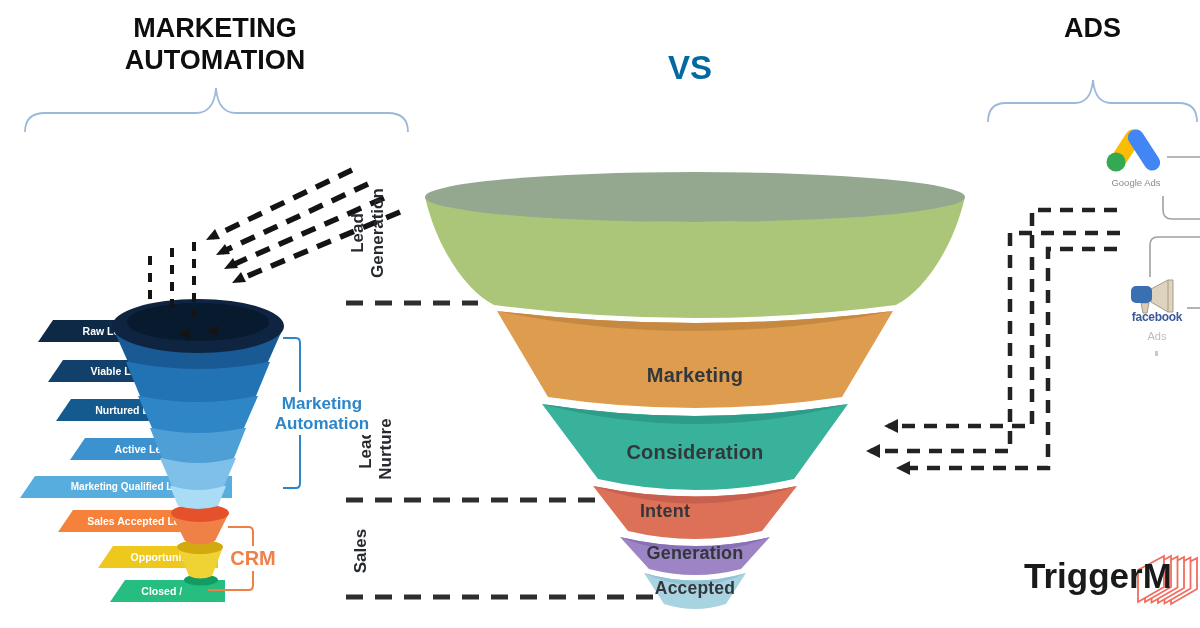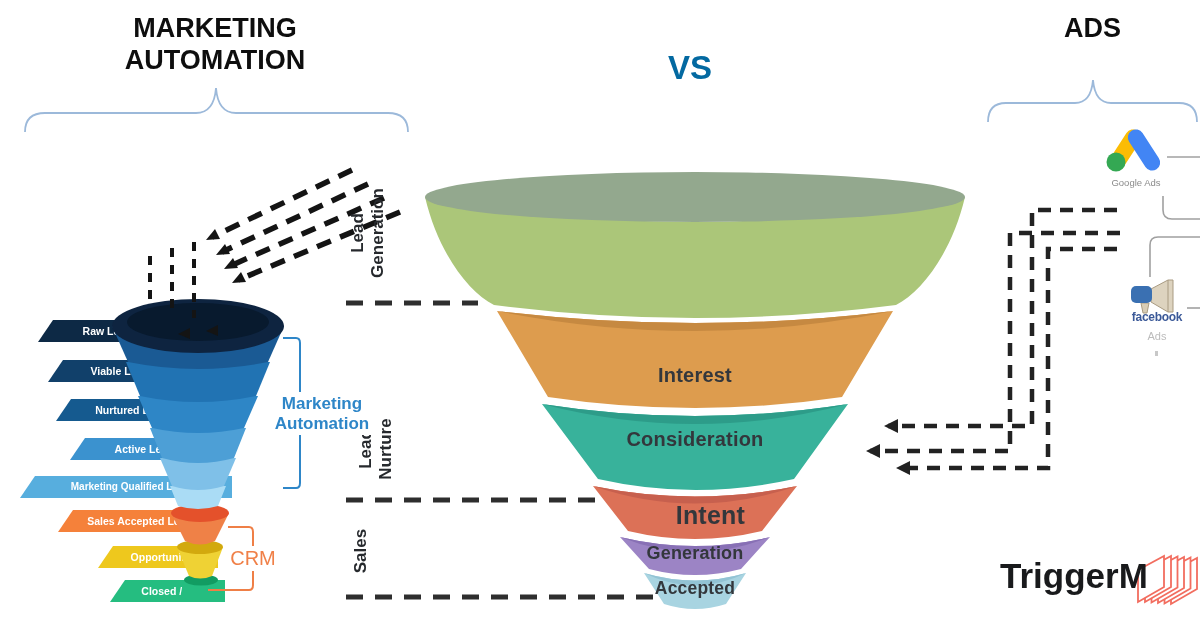--- a/index.html
+++ b/index.html
@@ -27,45 +27,45 @@
   
   .title{font-weight:800;color:#0e0e0e;text-align:center;line-height:1.2;}
   .title-left{left:40px;top:12px;width:350px;font-size:27px;}
   .vs-label{left:650px;top:49px;width:80px;font-size:33px;font-weight:800;color:#0369a1;text-align:center;}
   .title-right{left:1010px;top:12px;width:165px;font-size:27px;}
 
   
   .stage-label{position:absolute;font-weight:bold;color:#33373c;text-align:center;letter-spacing:.2px;}
   .st-awareness{left:595px;top:257px;width:200px;font-size:21px;}
   .st-interest{left:615px;top:364px;width:160px;font-size:20px;}
-  .st-consideration{left:595px;top:428px;width:200px;font-size:20px;}
-  .st-intent{left:645px;top:501px;width:100px;font-size:25px;text-align:right;}
+  .st-consideration{left:595px;top:441px;width:200px;font-size:20px;}
+  .st-intent{left:615px;top:501px;width:100px;font-size:18px;}
   .st-evaluation{left:635px;top:543px;width:120px;font-size:18px;}
   .st-purchase{left:645px;top:578px;width:100px;font-size:17.5px;}
 
   
   .phase{position:absolute;transform:rotate(-90deg);font-weight:bold;color:#26292d;
          display:flex;flex-direction:column;align-items:center;justify-content:center;
          font-size:17px;line-height:1.18;text-align:center;}
   .phase-leadgen{left:308px;top:203px;width:120px;height:60px;}
   .phase-nurture{left:321px;top:421px;width:110px;height:56px;}
   .phase-sales{left:321px;top:536px;width:80px;height:30px;}
 
   .ma-label{left:270px;top:392px;width:104px;background:#fff;color:#2e86c8;font-weight:bold;
             font-size:17px;line-height:1.15;text-align:center;padding:2px 0;}
-  .crm-label{left:228px;top:546px;width:50px;background:#fff;color:#f08048;font-weight:400;
+  .crm-label{left:228px;top:546px;width:50px;background:#fff;color:#f08048;font-weight:700;
              font-size:20px;text-align:center;padding:1px 0;}
 
   .gads-caption{left:1106px;top:177px;width:60px;font-size:9.5px;color:#8b8b8b;text-align:center;}
   .fb-name{left:1126px;top:310px;width:62px;font-size:12px;font-weight:800;color:#3b5998;
            text-align:center;letter-spacing:-.3px;}
   .fb-sub{left:1126px;top:330px;width:62px;font-size:11px;color:#bcbcbc;text-align:center;}
   .fb-dot{left:1155px;top:351px;width:3px;height:5px;background:#c8c8c8;}
 
-  .logo-text{left:1000px;top:556px;font-size:35px;font-weight:800;color:#191a1c;}
+  .logo-text{left:1024px;top:556px;font-size:35px;font-weight:800;color:#191a1c;}
 </style>
 </head>
 <body>
 
 <div class="canvas">
 
   <div class="layer tags-layer">
     <div class="tag tag-raw">Raw Leads</div>
     <div class="tag tag-viable">Viable Leads</div>
     <div class="tag tag-nurtured">Nurtured Leads</div>
@@ -180,21 +180,21 @@
       <path d="M0,15 L26,1 L26,32 L0,47 Z" transform="translate(1145,555)"></path>
       <path d="M0,15 L26,1 L26,32 L0,47 Z" transform="translate(1138,555)"></path>
     </g>
   </svg>
 
   <div class="layer txt-layer">
     <div class="abs title title-left">MARKETING AUTOMATION</div>
     <div class="abs vs-label">VS</div>
     <div class="abs title title-right">ADS</div>
 
-    <div class="stage-label st-interest">Interest</div>
+    <div class="stage-label st-interest">Marketing</div>
     <div class="stage-label st-consideration">Consideration</div>
     <div class="stage-label st-intent">Intent</div>
     <div class="stage-label st-evaluation">Generation</div>
     <div class="stage-label st-purchase">Accepted</div>
 
     <div class="phase phase-leadgen">
       <span>Lead</span>
       <span>Generation</span>
     </div>
     <div class="phase phase-nurture">

